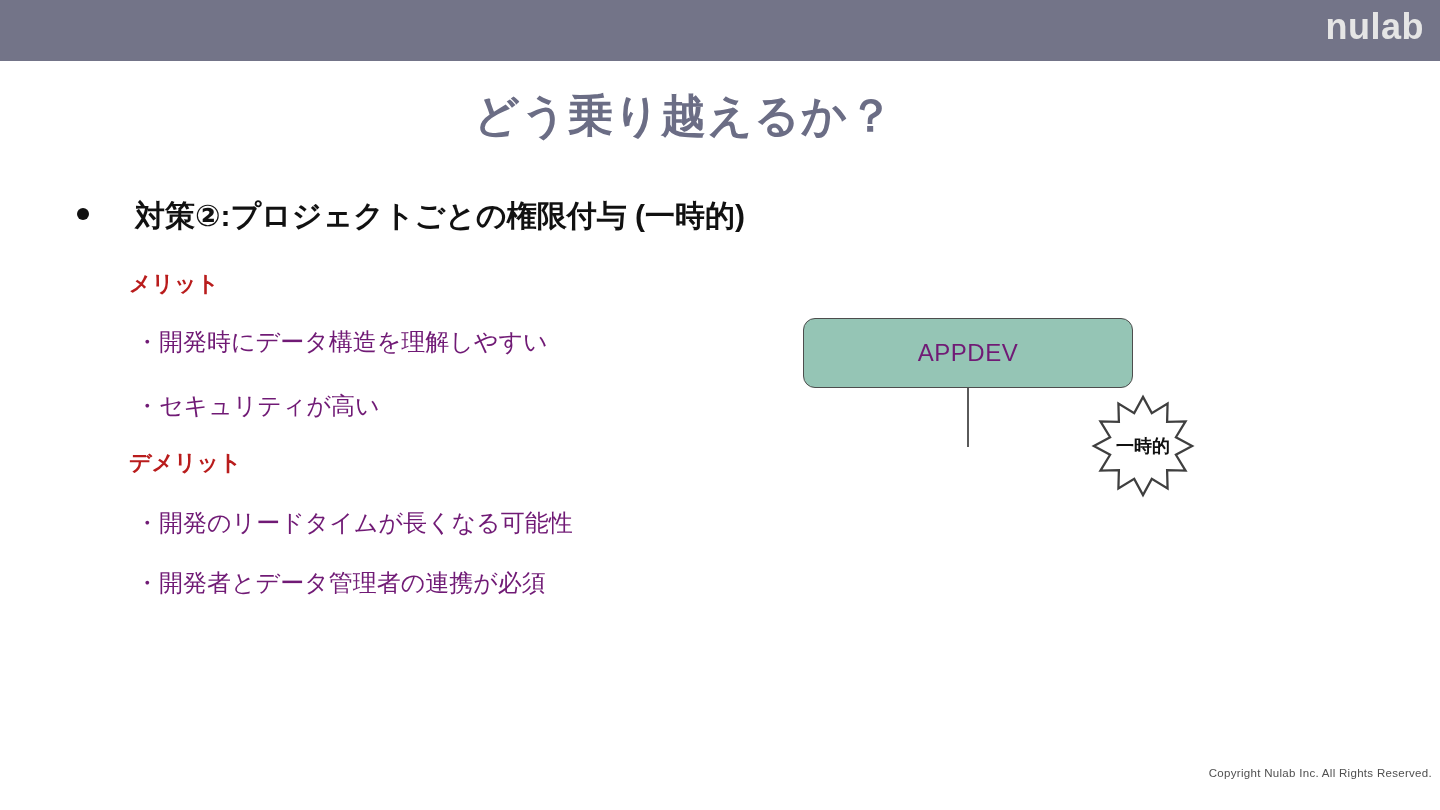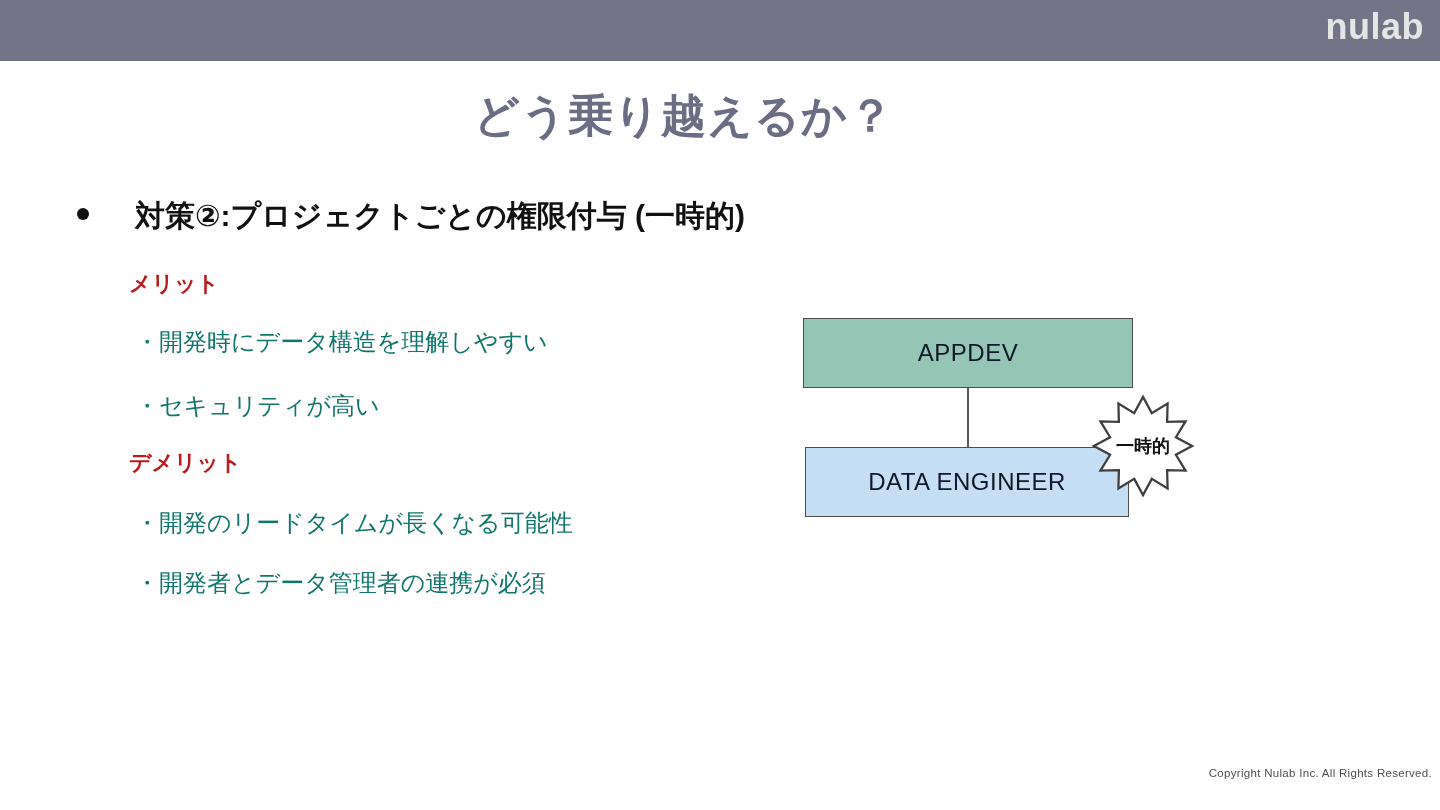--- a/index.html
+++ b/index.html
@@ -66,41 +66,41 @@
     font-size: 22px;
     font-weight: bold;
     color: #b91c1c;
     white-space: nowrap;
   }
   .sub-item {
     position: absolute;
     left: 135px;
     font-size: 24px;
     font-weight: 400;
-    color: #0f766e;
+    color: #701a75;
     white-space: nowrap;
   }
   .merit-heading   { top: 269px; }
   .merit-item-1    { top: 326px; }
   .merit-item-2    { top: 390px; }
   .demerit-heading { top: 448px; }
   .demerit-item-1  { top: 507px; }
   .demerit-item-2  { top: 567px; }
 
   
   .diagram { position: absolute; left: 0; top: 0; width: 1440px; height: 810px; pointer-events: none; }
   .box {
     position: absolute;
     border: 1.6px solid #4d4d4d;
-    border-radius: 0;
+    border-radius: 12px;
     display: flex;
     align-items: center;
     justify-content: center;
     font-size: 24px;
-    color: #0f172a;
+    color: #701a75;
     letter-spacing: 0.5px;
   }
   .box-appdev {
     left: 803px; top: 318px;
     width: 330px; height: 70px;
     background: #95c5b5;
   }
   .box-data-engineer {
     left: 805px; top: 447px;
     width: 324px; height: 70px;
@@ -159,23 +159,20 @@
 
 <div class="sub-heading demerit-heading">デメリット</div>
 <div class="sub-item demerit-item-1">・開発のリードタイムが長くなる可能性</div>
 <div class="sub-item demerit-item-2">・開発者とデータ管理者の連携が必須</div>
 
 <div class="diagram">
   <div class="box box-appdev">
     <span>APPDEV</span>
   </div>
   <div class="connector"></div>
-  <div class="box box-data-engineer">
-    <span>DATA ENGINEER</span>
-  </div>
   <div class="burst">
     <svg viewBox="0 0 110 110">
       <polygon points="55,3 64.3,20.2 81,10 80.5,29.5 100,29 89.8,45.7 107,55 89.8,64.3 100,81 80.5,80.5 81,100 64.3,89.8 55,107 45.7,89.8 29,100 29.5,80.5 10,81 20.2,64.3 3,55 20.2,45.7 10,29 29.5,29.5 29,10 45.7,20.2" fill="#ffffff" stroke="#3f3f3f" stroke-width="2.4" stroke-linejoin="miter"></polygon>
     </svg>
     <div class="burst-label">一時的</div>
   </div>
 </div>
 
 <div class="copyright">Copyright Nulab Inc. All Rights Reserved.</div>
 

